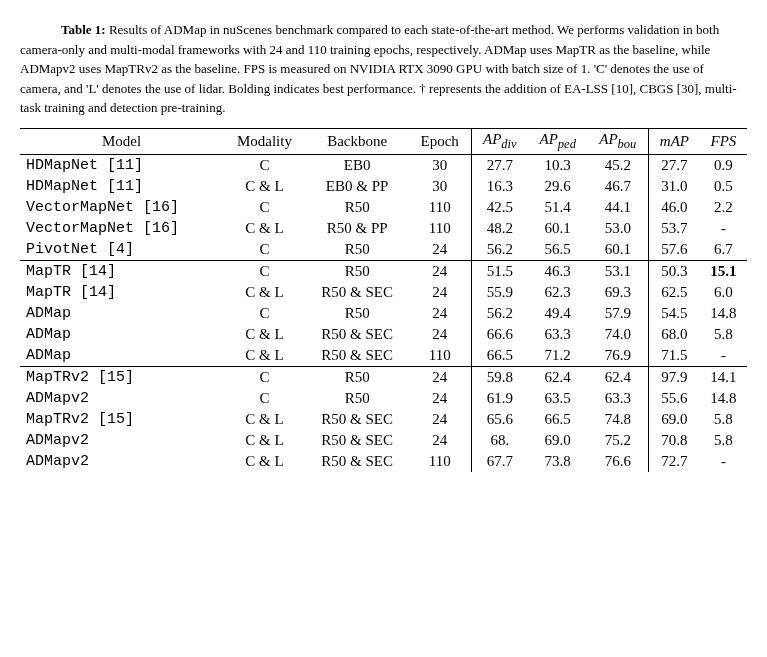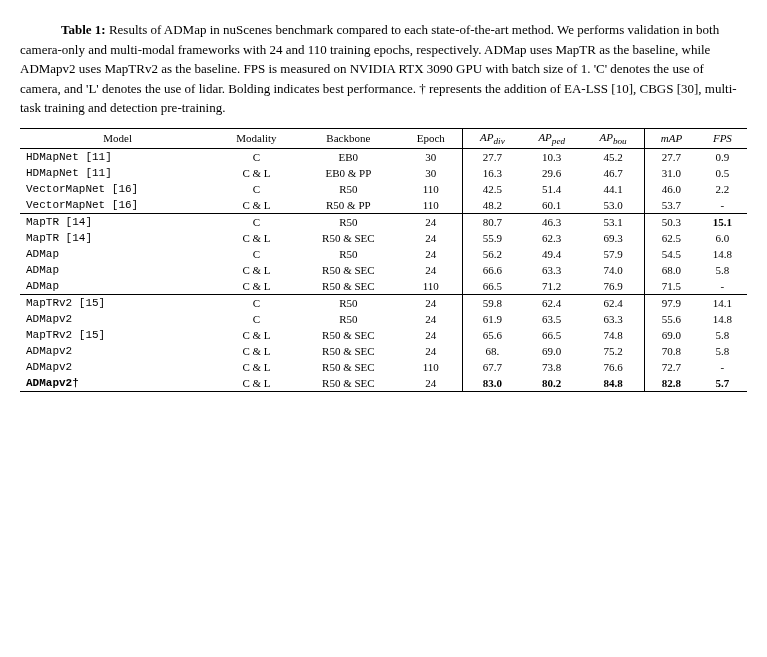--- a/index.html
+++ b/index.html
@@ -17,21 +17,21 @@
       line-height: 1.5;
       text-align: left;
     }
     .caption strong {
       font-weight: bold;
       margin-left: 41px;
     }
     table {
       border-collapse: collapse;
       width: 100%;
-      font-size: 11px;
+      font-size: 15px;
     }
     th, td {
       padding: 2px 6px;
       text-align: center;
     }
     th {
       font-weight: normal;
       border-top: 1.5px solid #000;
       border-bottom: 1px solid #000;
     }
@@ -118,26 +118,37 @@
         <td>VectorMapNet [16]</td>
         <td>C &amp; L</td>
         <td>R50 &amp; PP</td>
         <td>110</td>
         <td class="sep-left">48.2</td>
         <td>60.1</td>
         <td>53.0</td>
         <td class="sep-left">53.7</td>
         <td>-</td>
       </tr>
+      <tr>
+        <td>PivotNet [4]</td>
+        <td>C</td>
+        <td>R50</td>
+        <td>24</td>
+        <td class="sep-left">56.2</td>
+        <td>56.5</td>
+        <td>60.1</td>
+        <td class="sep-left">57.6</td>
+        <td>6.7</td>
+      </tr>
       <tr style="border-top: 1.5px solid rgb(0, 0, 0);">
         <td>MapTR [14]</td>
         <td>C</td>
         <td>R50</td>
         <td>24</td>
-        <td class="sep-left">80.7</td>
+        <td class="sep-left">51.5</td>
         <td>46.3</td>
         <td>53.1</td>
         <td class="sep-left">50.3</td>
         <td><strong>15.1</strong></td>
       </tr>
       <tr>
         <td>MapTR [14]</td>
         <td>C &amp; L</td>
         <td>R50 &amp; SEC</td>
         <td>24</td>
@@ -228,25 +239,14 @@
         <td>ADMapv2</td>
         <td>C &amp; L</td>
         <td>R50 &amp; SEC</td>
         <td>110</td>
         <td class="sep-left">67.7</td>
         <td>73.8</td>
         <td>76.6</td>
         <td class="sep-left">72.7</td>
         <td>-</td>
       </tr>
-      <tr class="last-row">
-        <td><strong>ADMapv2†</strong></td>
-        <td>C &amp; L</td>
-        <td>R50 &amp; SEC</td>
-        <td>24</td>
-        <td class="sep-left"><strong>83.0</strong></td>
-        <td><strong>80.2</strong></td>
-        <td><strong>84.8</strong></td>
-        <td class="sep-left"><strong>82.8</strong></td>
-        <td><strong>5.7</strong></td>
-      </tr>
     </tbody>
 </table>
 
 </body></html>

